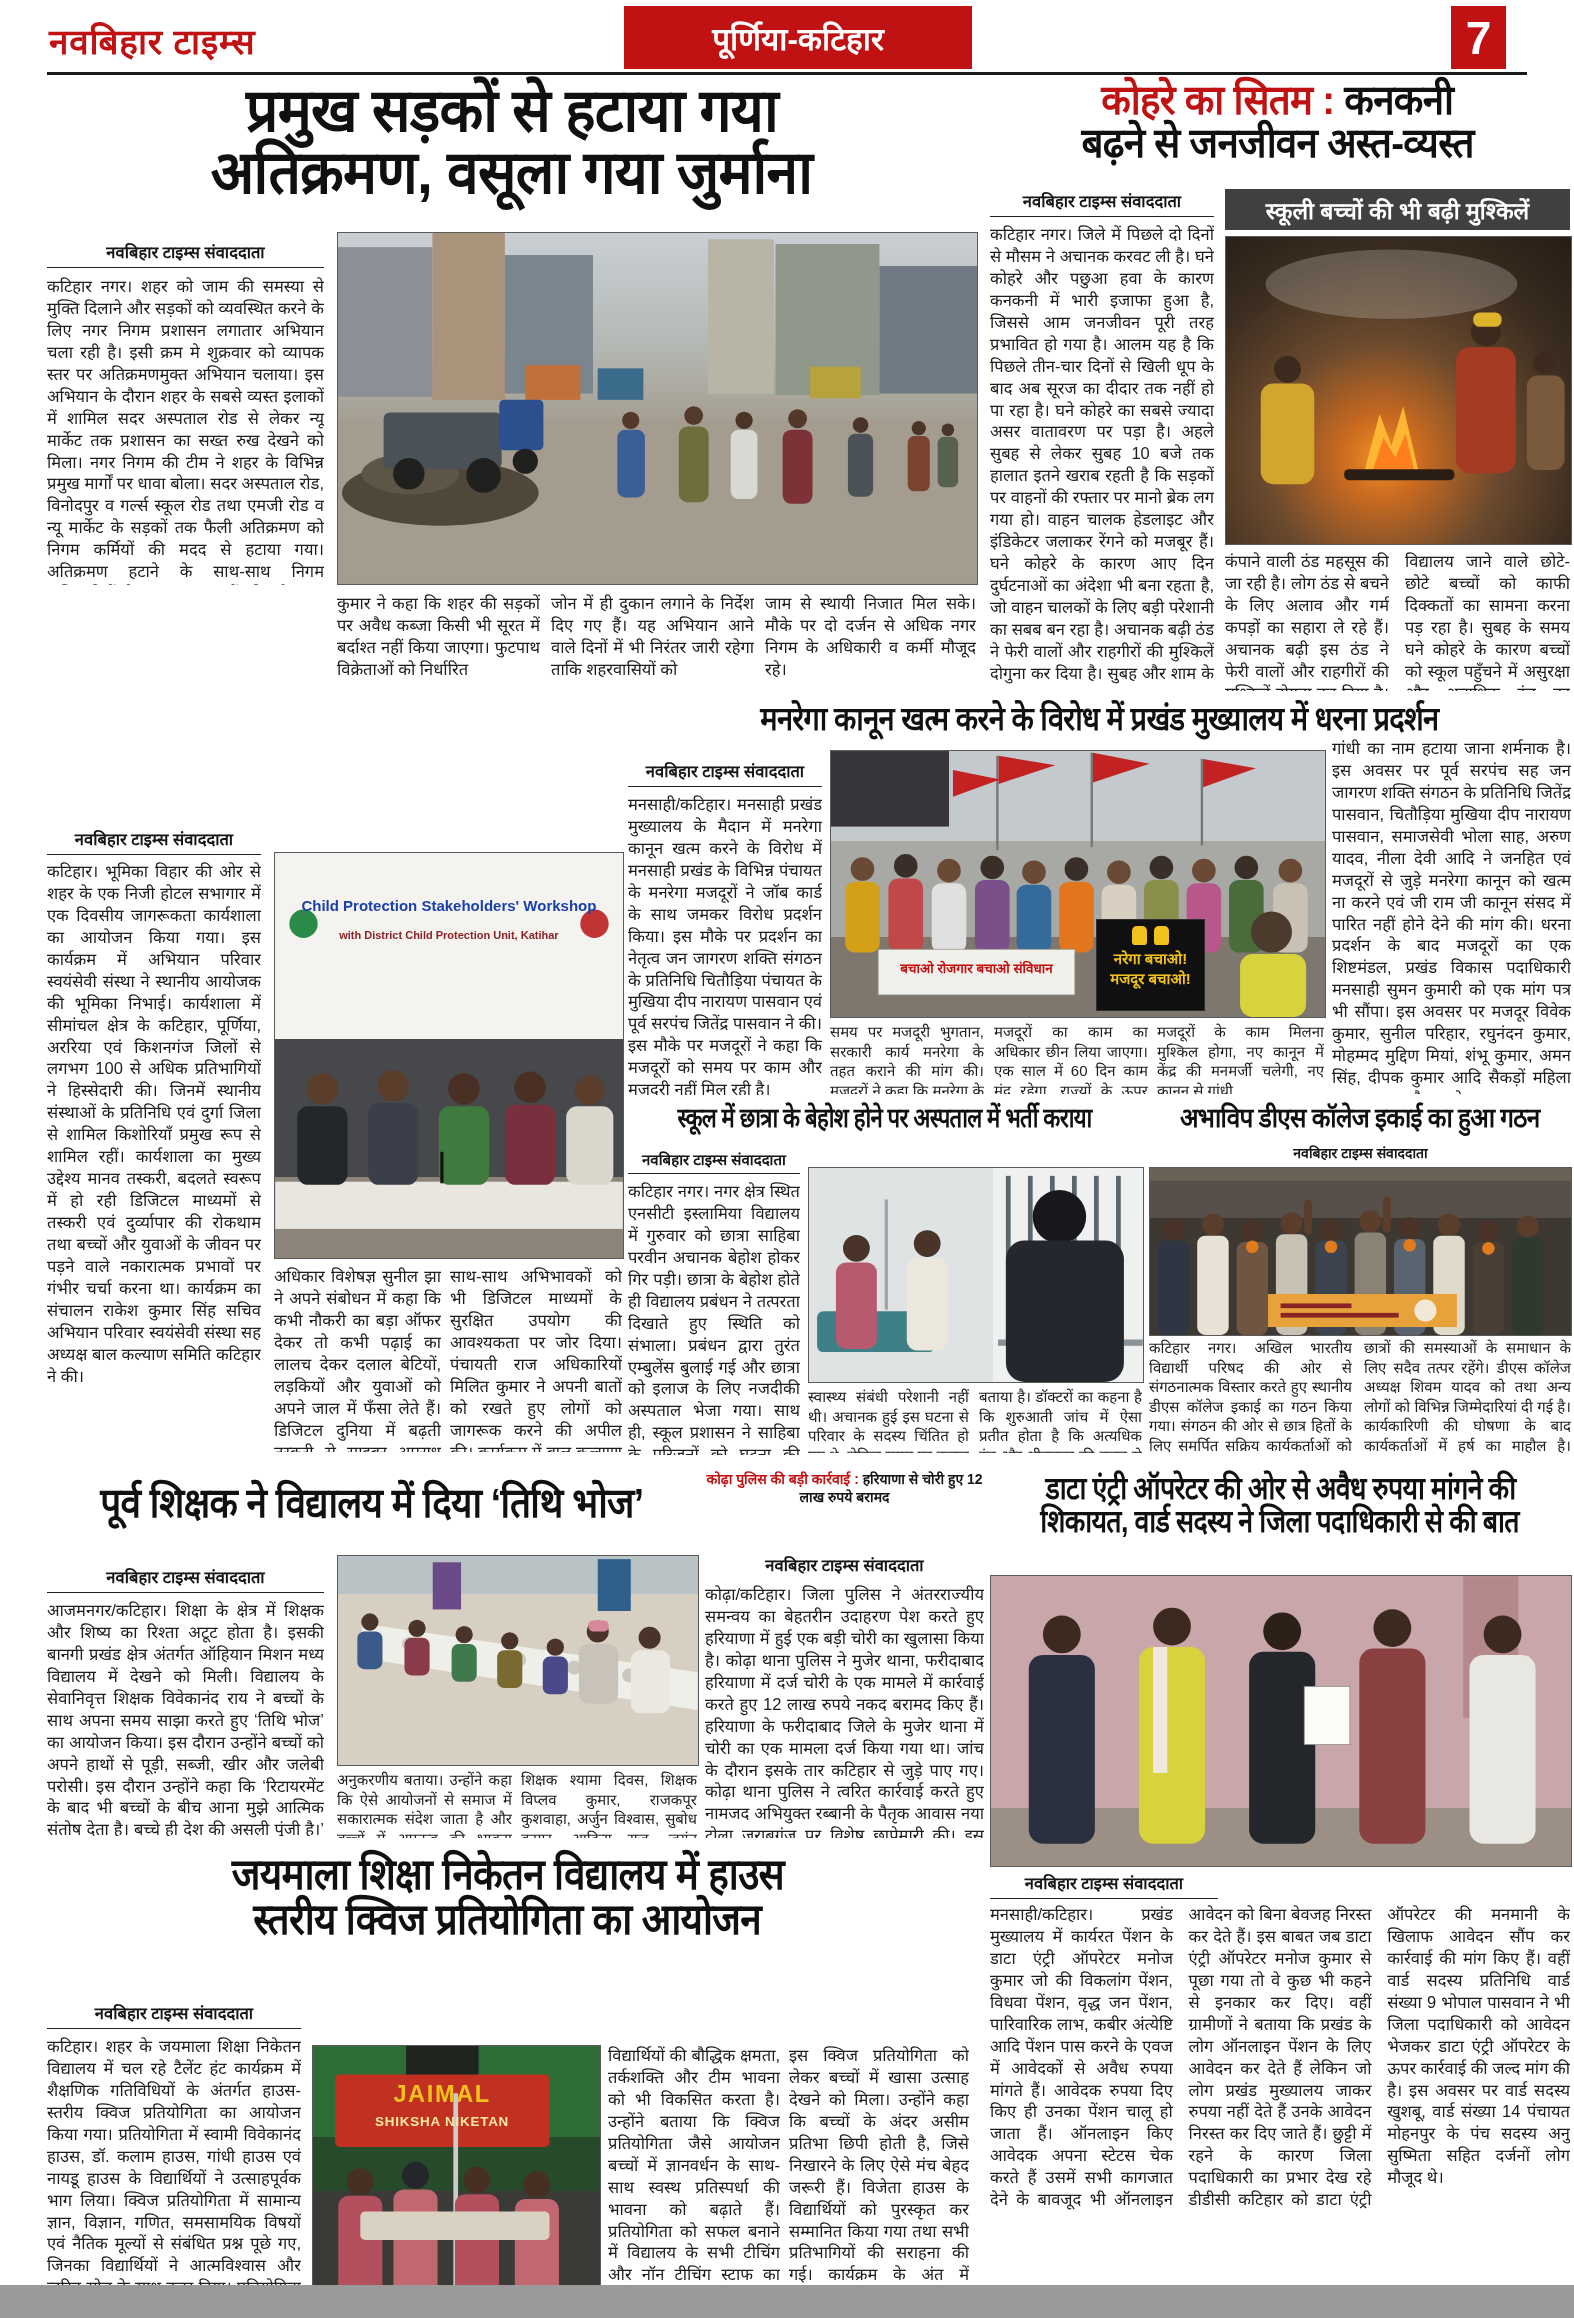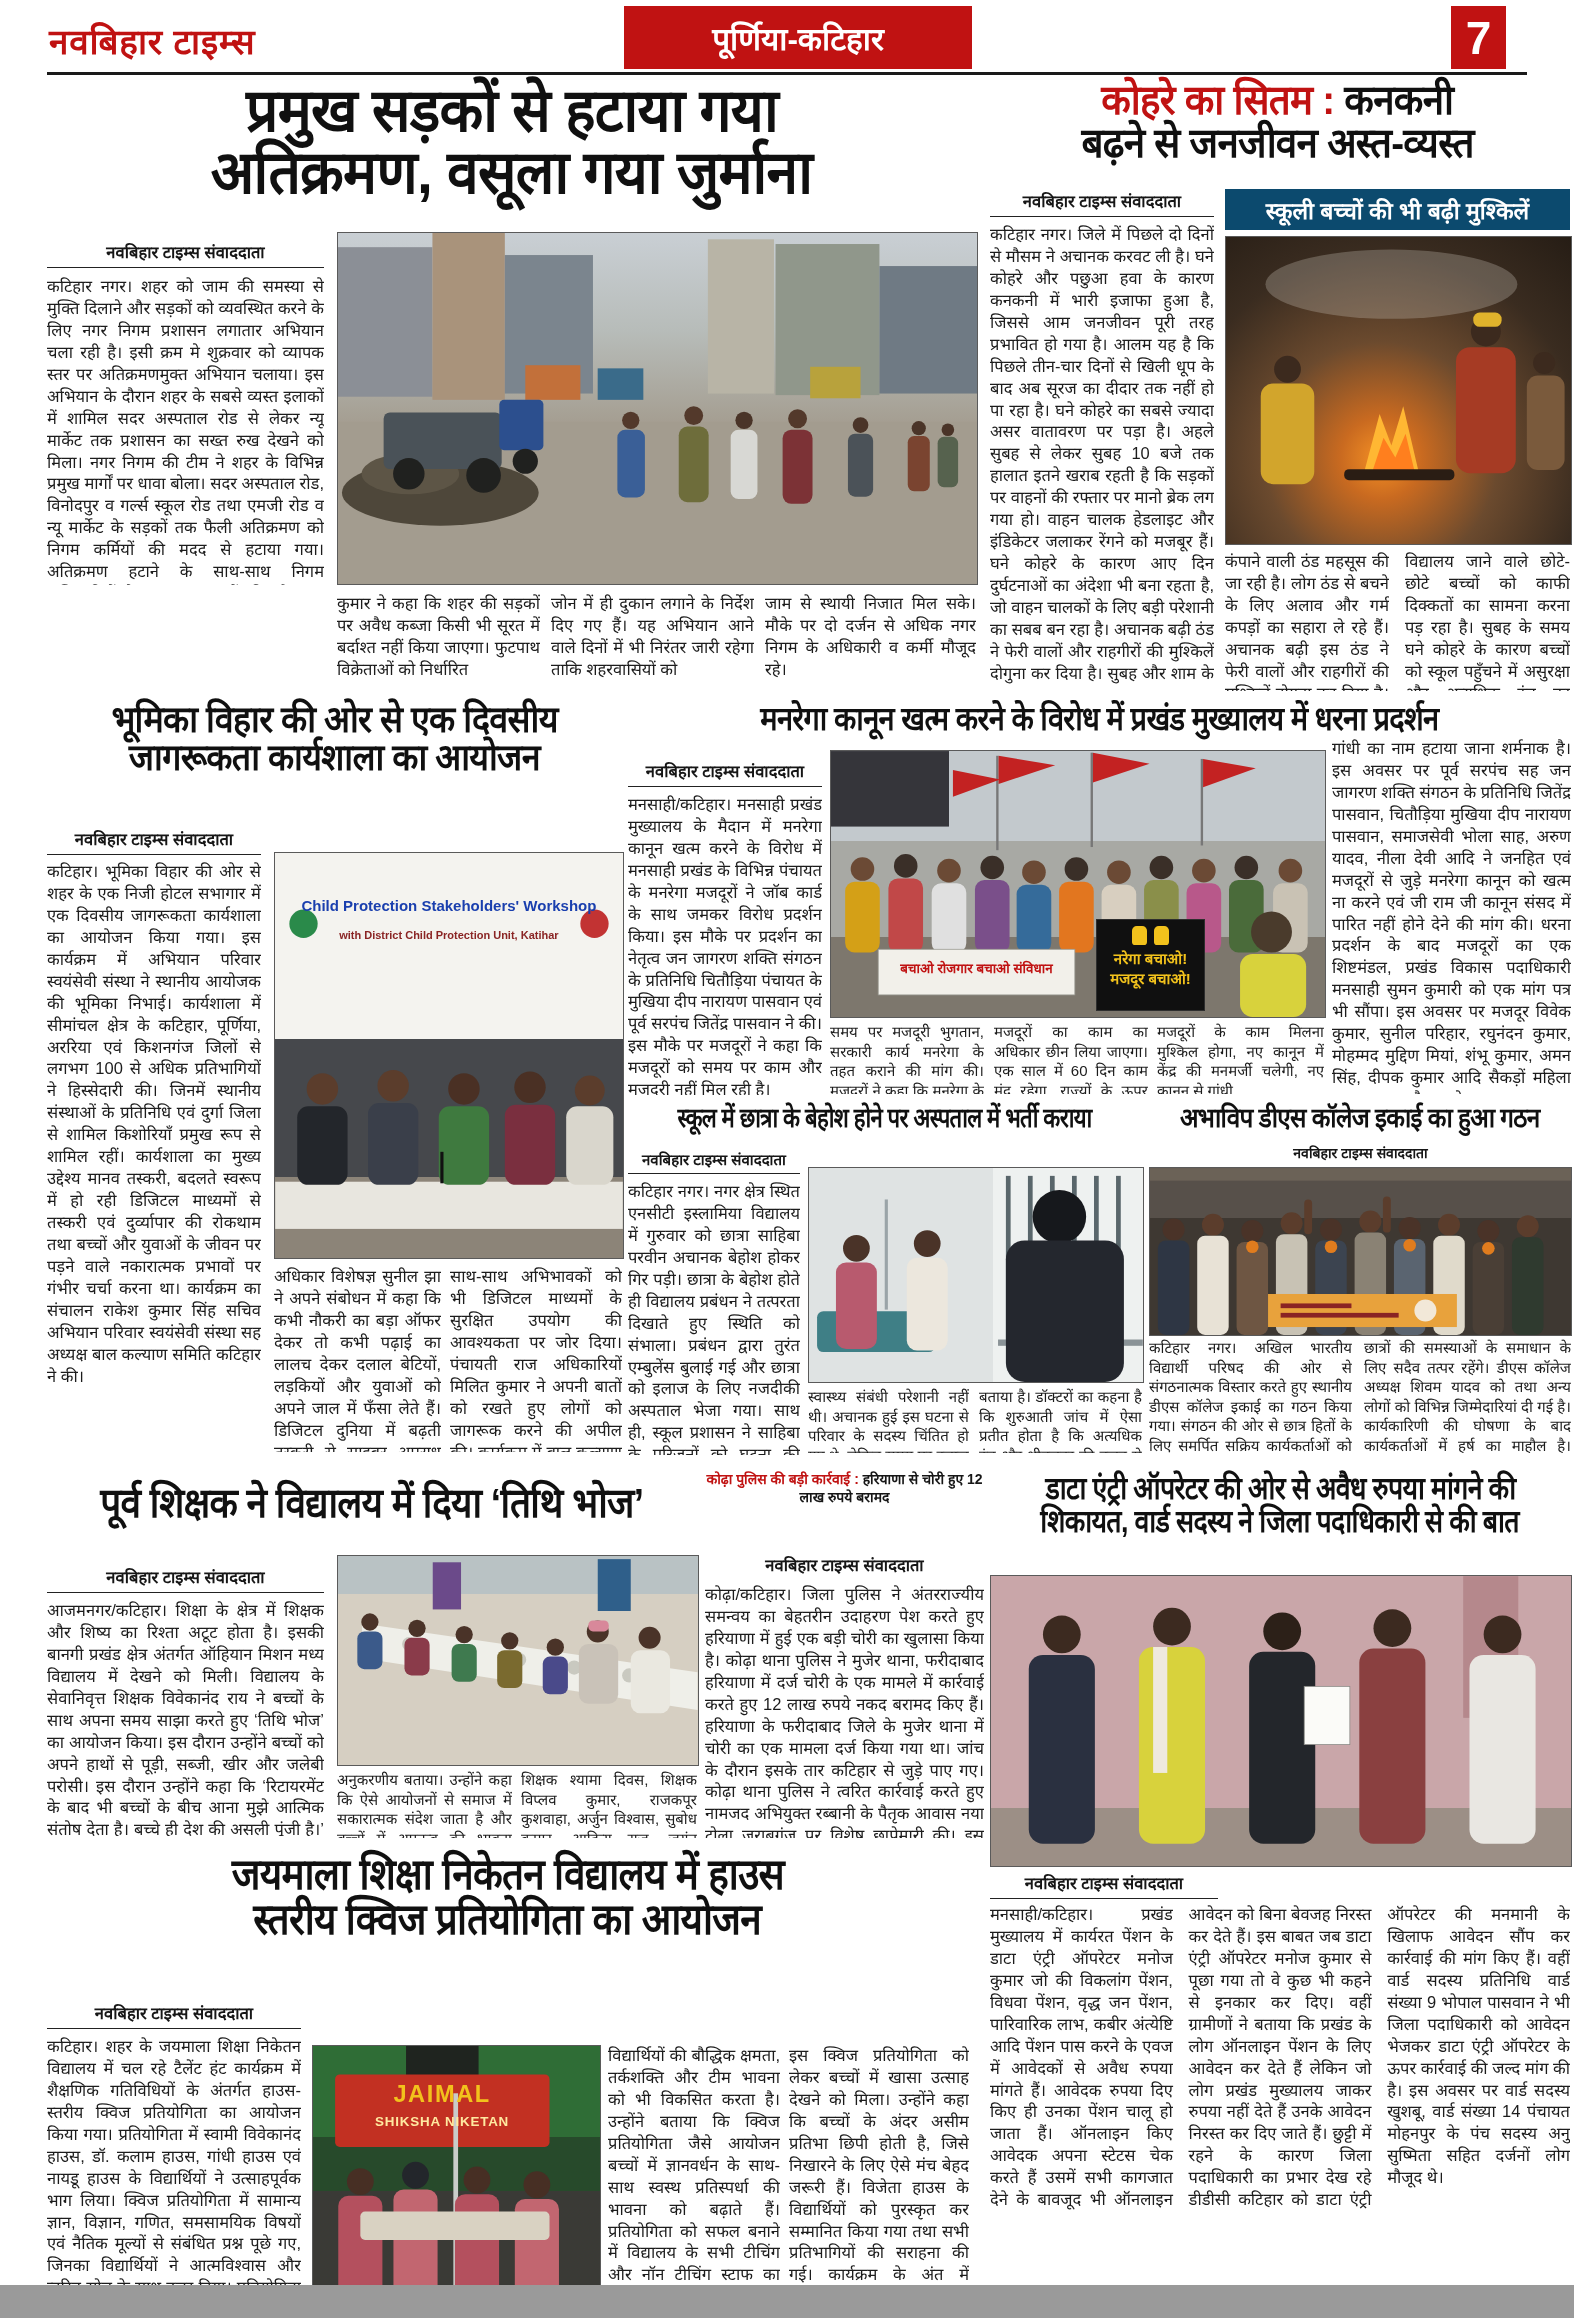--- a/index.html
+++ b/index.html
@@ -16,21 +16,21 @@
   .rule{background:#1a1a1a;}
   .hline{text-align:center;line-height:1.04;}
   .hl{display:inline-block;white-space:nowrap;font-weight:800;color:#101010;letter-spacing:-0.8px;}
   .byline{font-weight:700;font-size:16.5px;text-align:center;border-bottom:1.6px solid #222;
           padding-bottom:3.9px;overflow:hidden;white-space:nowrap;}
   .body-col{font-size:16.5px;line-height:1.33;text-align:justify;overflow:hidden;color:#1c1c1c;
             word-break:break-word;}
   .body-sm{font-size:15px;line-height:1.3;}
   .photo{border:0.8px solid #5a5a5a;overflow:hidden;}
   .photo svg{position:absolute;left:0;top:0;width:100%;height:100%;}
-  .strip{background:#0c4a6e;color:#fff;display:flex;align-items:center;justify-content:center;
+  .strip{background:#404040;color:#fff;display:flex;align-items:center;justify-content:center;
          font-size:23px;font-weight:800;}
   .bannertxt{position:absolute;text-align:center;font-weight:700;}
   .placard{position:absolute;background:#101010;border:1.6px solid #2e2e2e;color:#f2c21c;
            text-align:center;font-weight:800;}
   .fist{display:inline-block;width:15.7px;height:19px;background:#f2c21c;border-radius:4.7px 4.7px 3.1px 3.1px;margin:1.6px 3.1px 0 3.1px;}
   .mark{display:inline-block;width:11px;height:11px;margin-right:1.6px;}
 </style>
 </head>
 <body>
 
@@ -117,24 +117,20 @@
       <rect x="314" y="96" width="36" height="18" rx="8" fill="#e0b32c"></rect>
       <rect x="292" y="140" width="76" height="160" rx="18" fill="#a63b24"></rect>
       <circle cx="404" cy="160" r="14" fill="#3c2a1e"></circle>
       <rect x="382" y="176" width="48" height="120" rx="14" fill="#7a5a3c"></rect>
     </svg>
   </div>
 
   <div class="abs body-col" style="left:1225px;top:551px;width:164px;height:140px;">कंपाने वाली ठंड महसूस की जा रही है। लोग ठंड से बचने के लिए अलाव और गर्म कपड़ों का सहारा ले रहे हैं। अचानक बढ़ी इस ठंड ने फेरी वालों और राहगीरों की मुश्किलें दोगुना कर दिया है। भीषण ठंड और कोहरे के बीच</div>
   <div class="abs body-col" style="left:1405px;top:551px;width:165px;height:140px;">विद्यालय जाने वाले छोटे-छोटे बच्चों को काफी दिक्कतों का सामना करना पड़ रहा है। सुबह के समय घने कोहरे के कारण बच्चों को स्कूल पहुँचने में असुरक्षा और अत्यधिक ठंड का सामना करना पड़ रहा है।</div>
 
-  <div class="abs hline" style="left:47px;top:701px;width:575px;">
-    <span class="hl" style="font-size:37px;transform:scaleX(.92);">भूमिका विहार की ओर से एक दिवसीय</span><br>
-    <span class="hl" style="font-size:37px;transform:scaleX(.92);">जागरूकता कार्यशाला का आयोजन</span>
-  </div>
   <div class="abs byline" style="left:47px;top:827px;width:214px;">नवबिहार टाइम्स संवाददाता</div>
   <div class="abs body-col" style="left:47px;top:861px;width:214px;height:590px;">कटिहार। भूमिका विहार की ओर से शहर के एक निजी होटल सभागार में एक दिवसीय जागरूकता कार्यशाला का आयोजन किया गया। इस कार्यक्रम में अभियान परिवार स्वयंसेवी संस्था ने स्थानीय आयोजक की भूमिका निभाई। कार्यशाला में सीमांचल क्षेत्र के कटिहार, पूर्णिया, अररिया एवं किशनगंज जिलों से लगभग 100 से अधिक प्रतिभागियों ने हिस्सेदारी की। जिनमें स्थानीय संस्थाओं के प्रतिनिधि एवं दुर्गा जिला से शामिल किशोरियाँ प्रमुख रूप से शामिल रहीं। कार्यशाला का मुख्य उद्देश्य मानव तस्करी, बदलते स्वरूप में हो रही डिजिटल माध्यमों से तस्करी एवं दुर्व्यापार की रोकथाम तथा बच्चों और युवाओं के जीवन पर पड़ने वाले नकारात्मक प्रभावों पर गंभीर चर्चा करना था। कार्यक्रम का संचालन राकेश कुमार सिंह सचिव अभियान परिवार स्वयंसेवी संस्था सह अध्यक्ष बाल कल्याण समिति कटिहार ने की।</div>
 
   <div class="abs photo" style="left:274px;top:852px;width:348px;height:405px;background:linear-gradient(180deg,#f4f3ef 0%,#f4f3ef 46%,#46484c 46%,#46484c 80%,#8c8478 80%,#8c8478 100%);">
     <svg viewBox="0 0 442 515">
       <circle cx="36" cy="90" r="18" fill="#2a8a4a"></circle>
       <circle cx="406" cy="90" r="18" fill="#c23333"></circle>
       <rect x="0" y="418" width="442" height="60" fill="#e8e6df"></rect>
       <circle cx="60" cy="300" r="20" fill="#5b3d2c"></circle>
         <rect x="28" y="322" width="64" height="100" rx="14" fill="#23262b"></rect>

